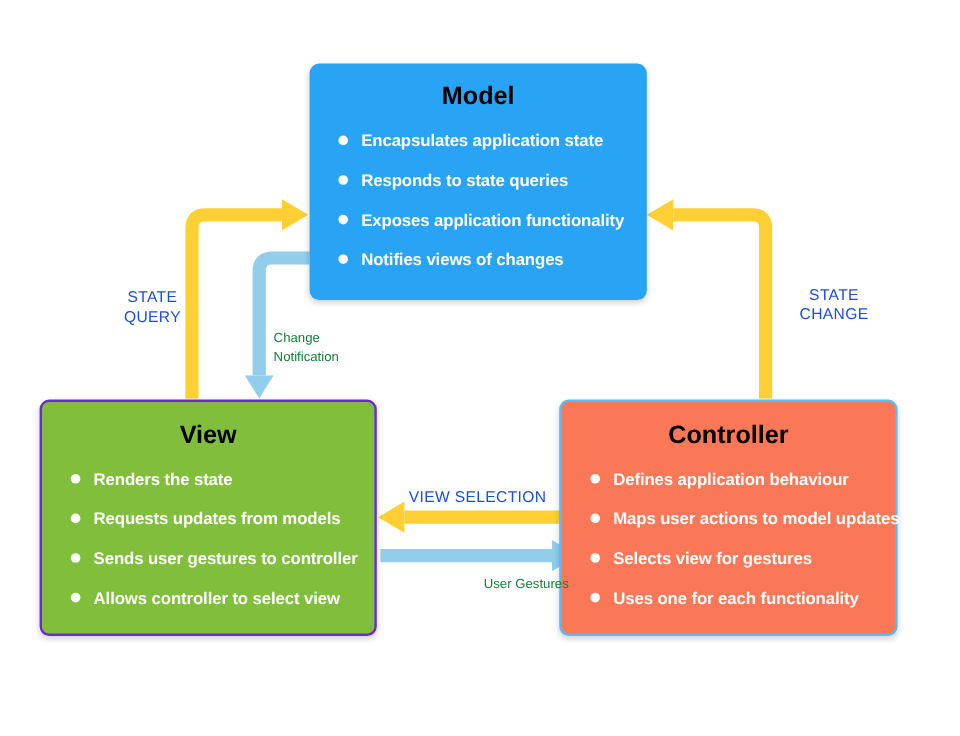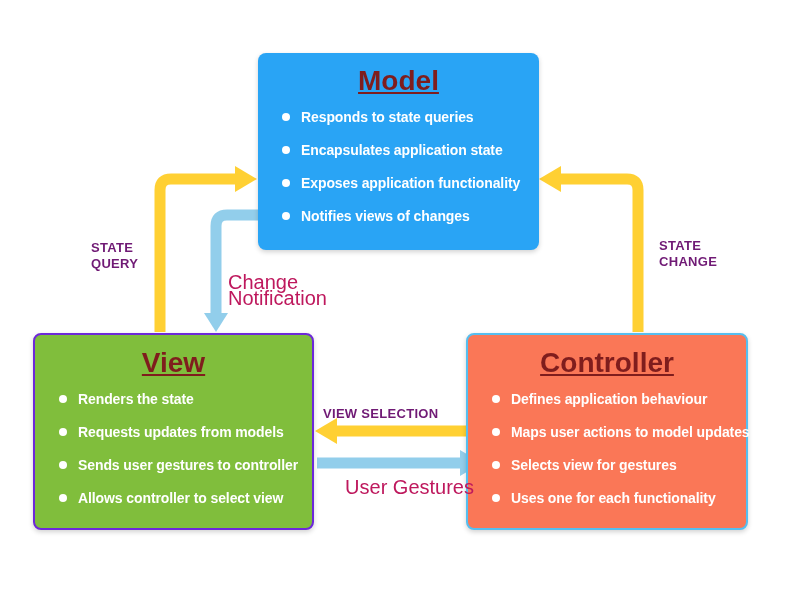--- a/index.html
+++ b/index.html
@@ -14,26 +14,25 @@
 
   .box{
     position:absolute;
     border-radius:8px;
     box-shadow:0 2px 5px rgba(0,0,0,0.18);
     color:#ffffff;
     box-sizing:border-box;
   }
   .box h2{
     margin:16px 0 0 0;
-    font-size:28px;
+    font-size:21px;
     line-height:24px;
     font-weight:bold;
     text-align:center;
-    color:#7f1d1d;
-    text-decoration:underline;
+    color:#000000;
   }
   .box ul{
     list-style:none;
     margin:14px 0 0 0;
     padding:0 4px 0 24px;
   }
   .box li{
     position:relative;
     padding-left:19px;
     font-size:14px;
@@ -51,28 +50,29 @@
     background:#ffffff;
     display:inline-block;
   }
   .box-model{left:258px;top:53px;width:281px;height:197px;background:#29A4F5;}
   .box-view{left:33px;top:333px;width:281px;height:197px;background:#80BE3C;border:2px solid #6d28d9;}
   .box-controller{left:466px;top:333px;width:282px;height:197px;background:#FA7757;border:2px solid #56BEEF;}
 
   .lbl{position:absolute;}
   .lbl-bold{
     font-size:13px;
-    font-weight:bold;
-    color:#701a75;
+    font-weight:normal;
+    color:#1d4ed8;
     letter-spacing:0.3px;
     line-height:16px;
+    text-align:center;
   }
   .lbl-gray{
-    font-size:20px;
-    color:#be185d;
+    font-size:11px;
+    color:#15803d;
     line-height:16px;
   }
   .lbl-state-query{left:91px;top:240px;width:72px;}
   .lbl-change-notification{left:228px;top:274px;width:90px;text-align:left;}
   .lbl-state-change{left:659px;top:238px;width:72px;}
   .lbl-view-selection{left:323px;top:406px;width:150px;}
   .lbl-user-gestures{left:324px;top:479px;width:150px;text-align:right;}
 </style>
 </head>
 <body>
@@ -98,22 +98,22 @@
     </g>
     <g>
       <path d="M317 463 L460 463" fill="none" stroke-width="11" stroke="#92CEEB"></path>
       <polygon points="460,450 460,476 482,463" fill="#92CEEB"></polygon>
     </g>
   </svg>
 
   <div class="box box-model">
     <h2>Model</h2>
     <ul>
+      <li><span class="dot"></span><span>Encapsulates application state</span></li>
       <li><span class="dot"></span><span>Responds to state queries</span></li>
-      <li><span class="dot"></span><span>Encapsulates application state</span></li>
       <li><span class="dot"></span><span>Exposes application functionality</span></li>
       <li><span class="dot"></span><span>Notifies views of changes</span></li>
     </ul>
   </div>
 
   <div class="box box-view">
     <h2>View</h2>
     <ul>
       <li><span class="dot"></span><span>Renders the state</span></li>
       <li><span class="dot"></span><span>Requests updates from models</span></li>

